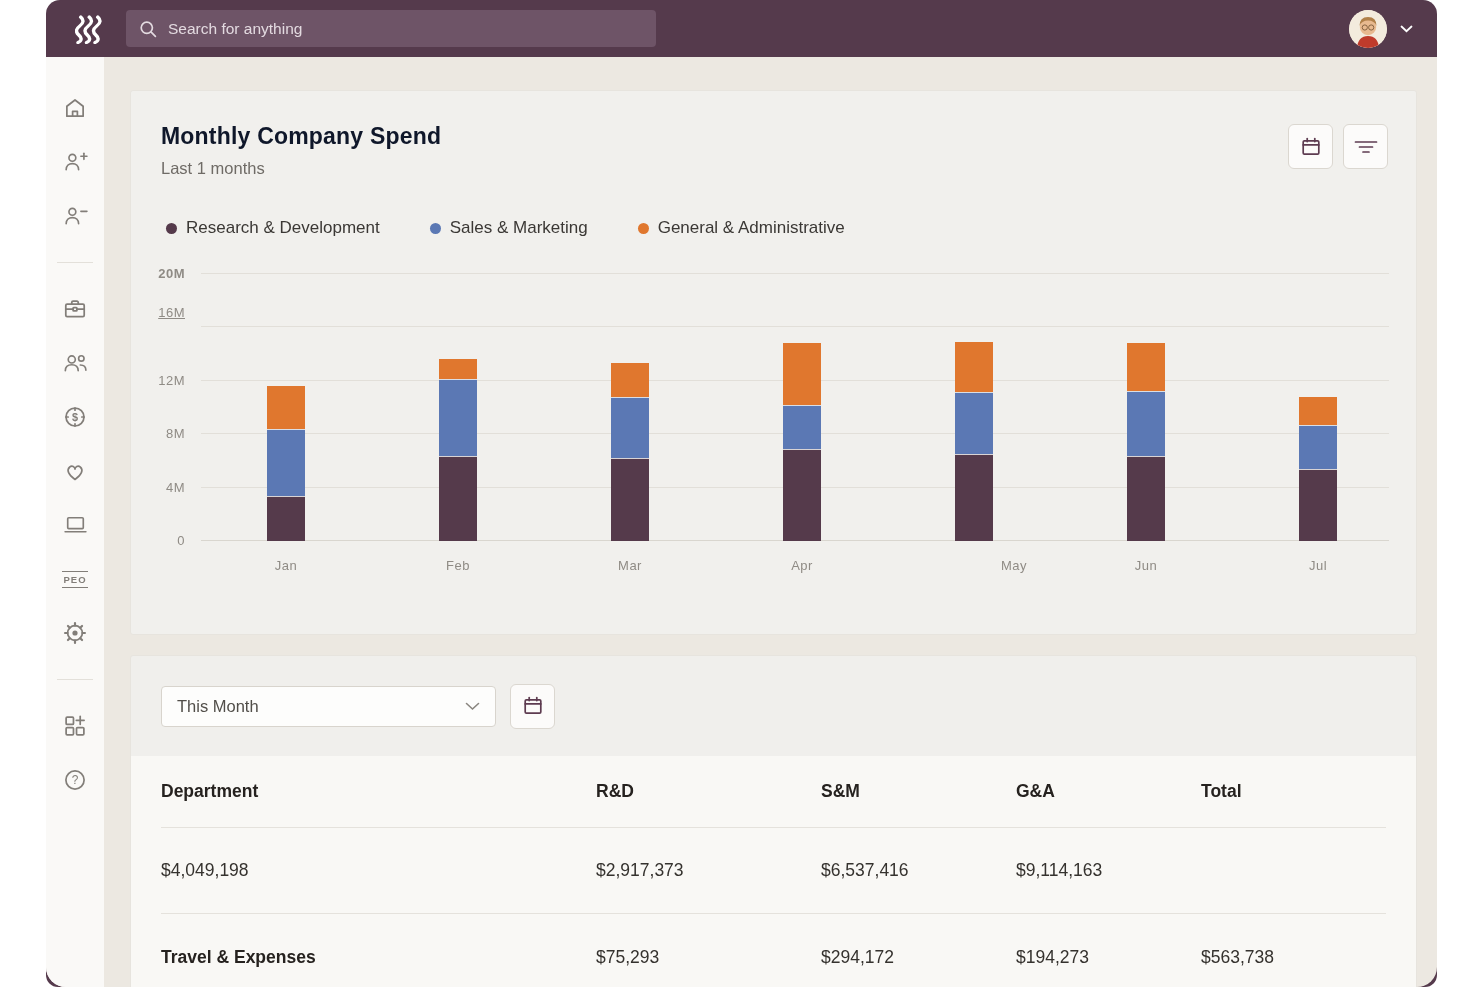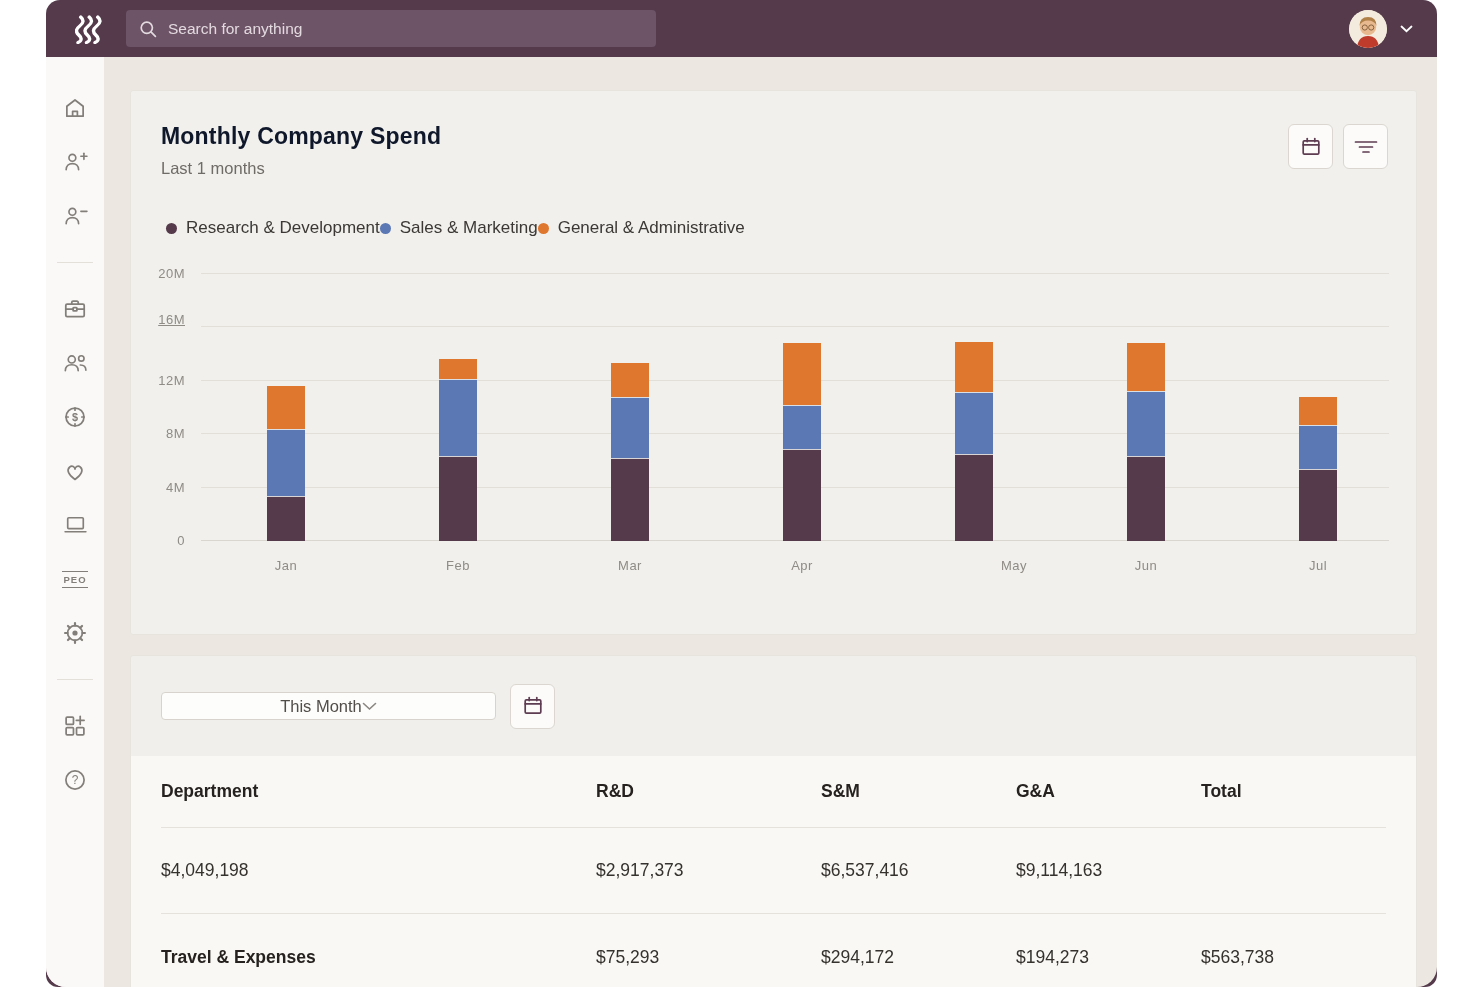--- a/index.html
+++ b/index.html
@@ -38,40 +38,40 @@
   .card2 { margin-top:20px; height:380px; display:flex; flex-direction:column; background:#F0EFEC; }
 
   
   .card1-header { padding:32px 30px 0 30px; }
   .card-title { font-size:23px; font-weight:bold; color:#0f172a; letter-spacing:.2px; }
   .card-subtitle { margin-top:9px; font-size:16.5px; color:#6F6B66; }
   .card1-actions { position:absolute; top:33px; right:28px; display:flex; gap:10px; }
   .icon-btn { width:45px; height:45px; background:#FCFBFA; border:1px solid #DBD7D0;
               border-radius:6px; display:flex; align-items:center; justify-content:center; cursor:pointer; }
 
-  .legend { margin:40px 0 0 35px; display:flex; align-items:center; }
+  .legend { margin:40px 0 0 35px; display:flex; align-items:center; gap:50px; }
   .legend-item { display:flex; align-items:center; }
   .legend-dot { width:11px; height:11px; border-radius:50%; flex:0 0 auto; }
   .legend-label { margin-left:9px; font-size:17px; color:#3B3835; }
 
   .chart-area { margin:36px 27px 0 70px; position:relative; height:267px; }
   .gridline { position:absolute; left:0; right:0; height:1px; background:#E2DFD9; }
   .gridline.zero { background:#D9D6CF; }
   .ytick { position:absolute; right:calc(100% + 16px); width:42px; text-align:right;
            font-size:13px; color:#8F8B85; letter-spacing:.5px; }
   .bar-stack { position:absolute; bottom:0; width:38px; display:flex; flex-direction:column; }
   .bar-seg { width:100%; }
   .seg-sep { box-shadow: inset 0 1px 0 rgba(241,240,237,.85); }
   .xtick { position:absolute; top:calc(100% + 17px); transform:translateX(-50%);
            font-size:13px; color:#8F8B85; letter-spacing:.5px; }
 
   
   .card2-controls { flex:0 0 100px; display:flex; align-items:center; padding:0 30px; gap:14px; }
-  .select { width:335px; height:28px; background:#FDFDFC; border:1px solid #D8D4CD; border-radius:4px;
-            display:flex; align-items:center; justify-content:center; padding:0 15px; cursor:pointer; }
+  .select { width:335px; height:41px; background:#FDFDFC; border:1px solid #D8D4CD; border-radius:4px;
+            display:flex; align-items:center; justify-content:space-between; padding:0 15px; cursor:pointer; }
   .select-value { font-size:16.5px; color:#514E49; }
   .table-zone { flex:1; background:#F9F8F5; padding:0 30px; }
   .t-row { display:grid; grid-template-columns:435px 225px 195px 185px 1fr; align-items:center; }
   .t-head { height:72px; border-bottom:1px solid #E5E2DC; }
   .t-head .t-cell { font-weight:bold; font-size:17.5px; color:#26221F; }
   .t-data { height:86px; border-bottom:1px solid #E5E2DC; }
   .t-data:last-child { border-bottom:none; }
   .t-cell { font-size:17.5px; color:#35322E; }
   .t-cell.dept { font-weight:bold; color:#26221F; }
 </style>
@@ -287,23 +287,23 @@
         <div class="chart-area" id="chart">
             <div class="gridline zero" style="bottom: 0px;"></div>
             <div class="ytick" style="bottom: -7px;">0</div>
             <div class="gridline" style="bottom: 53.4px;"></div>
             <div class="ytick" style="bottom: 46.4px;">4M</div>
             <div class="gridline" style="bottom: 106.8px;"></div>
             <div class="ytick" style="bottom: 99.8px;">8M</div>
             <div class="gridline" style="bottom: 160.2px;"></div>
             <div class="ytick" style="bottom: 153.2px;">12M</div>
             <div class="gridline" style="bottom: 213.6px;"></div>
-            <div class="ytick" style="bottom: 214px; text-decoration: underline;">16M</div>
+            <div class="ytick" style="bottom: 221px; text-decoration: underline;">16M</div>
             <div class="gridline" style="bottom: 267px;"></div>
-            <div class="ytick" style="bottom: 260px;">20M</div>
+            <div class="ytick" style="bottom: 260px; font-weight: bold;">20M</div>
             <div class="bar-stack" style="left: 66px;">
               <div class="bar-seg" style="height: 42.72px; background: rgb(224, 119, 46);"></div>
               <div class="bar-seg seg-sep" style="height: 66.75px; background: rgb(91, 120, 180);"></div>
               <div class="bar-seg seg-sep" style="height: 45.39px; background: rgb(85, 58, 75);"></div>
             </div>
             <div class="xtick" style="left: 85px;">Jan</div>
             <div class="bar-stack" style="left: 238px;">
               <div class="bar-seg" style="height: 20.025px; background: rgb(224, 119, 46);"></div>
               <div class="bar-seg seg-sep" style="height: 76.095px; background: rgb(91, 120, 180);"></div>
               <div class="bar-seg seg-sep" style="height: 85.44px; background: rgb(85, 58, 75);"></div>

